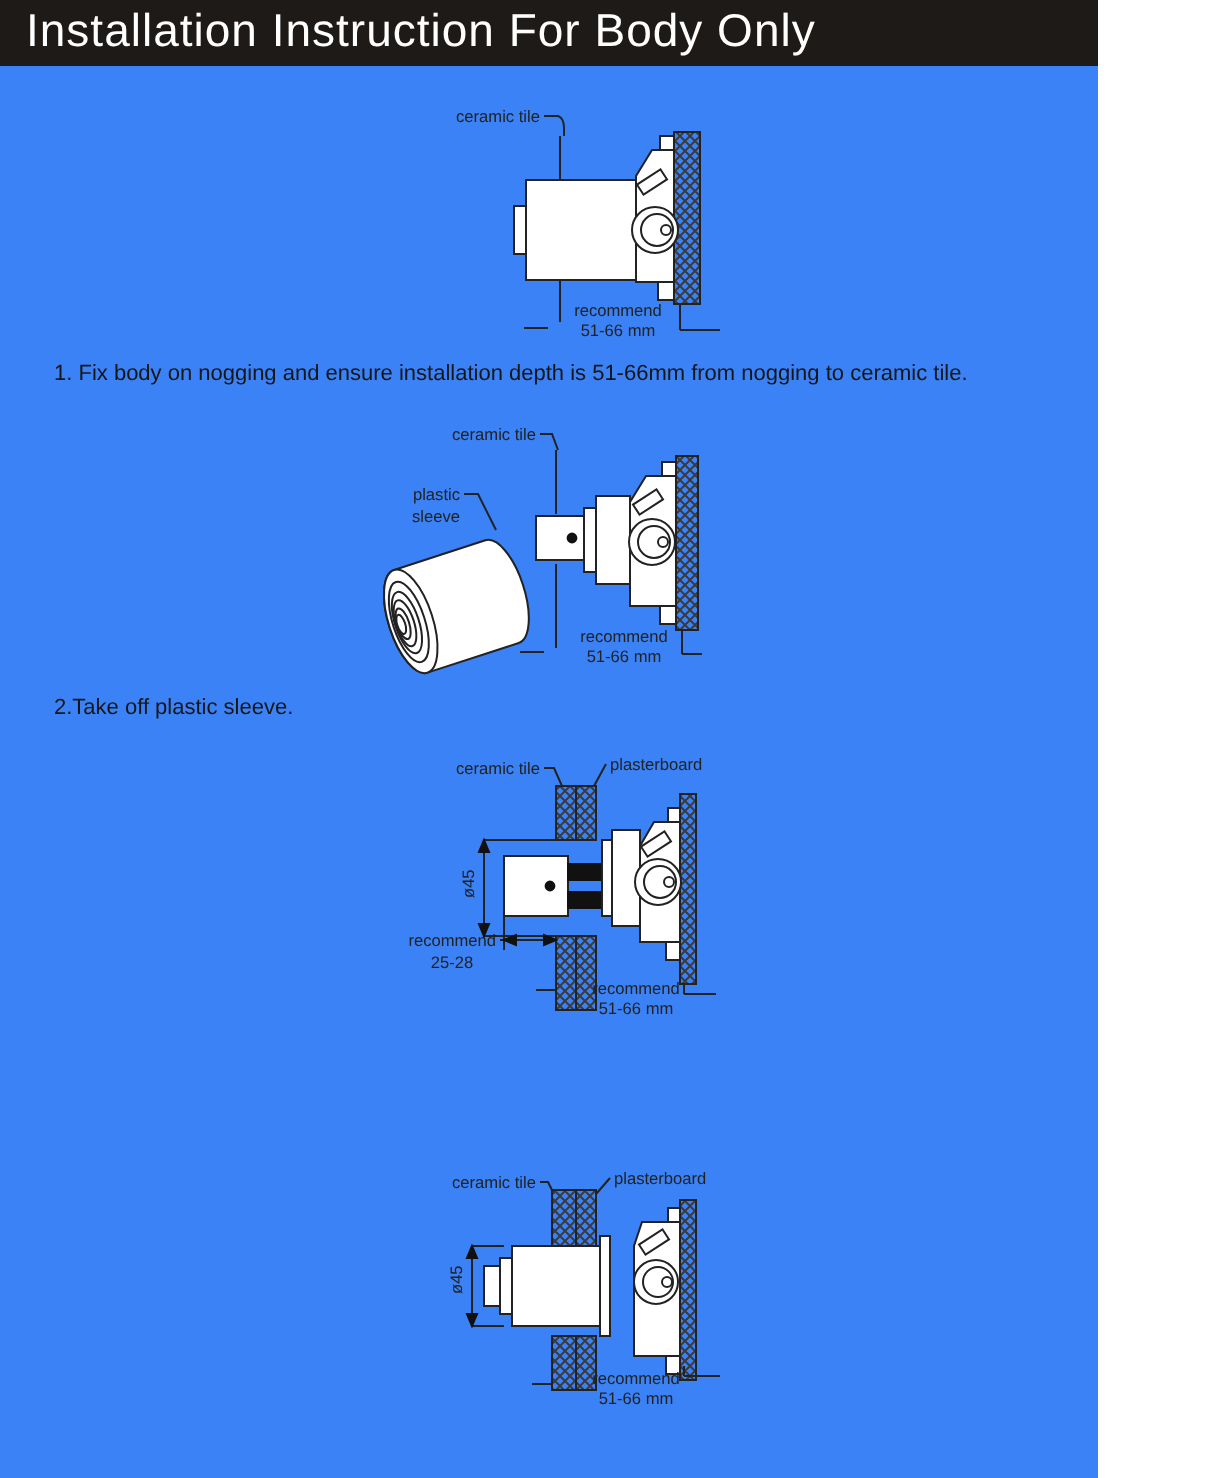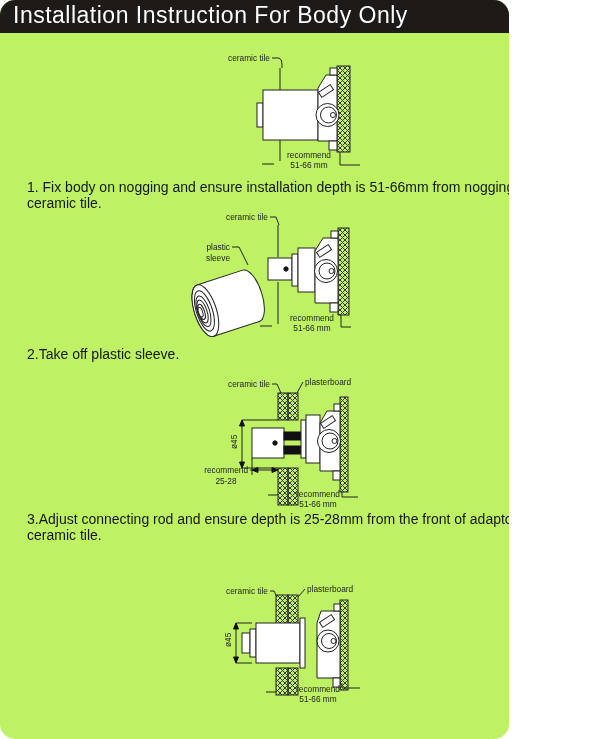--- a/index.html
+++ b/index.html
@@ -1,29 +1,29 @@
 <!DOCTYPE html>
 <html><head>
 <meta charset="utf-8">
 <style>
   html,body{margin:0;padding:0;background:#fff;}
   #page{
-    position:relative;width:509px;height:739px;background:#bef264;
-    font-family:"Liberation Sans", sans-serif;color:#1a1a1a;overflow:hidden;border-radius:15px;
+    position:relative;width:549px;height:739px;background:#3b82f6;
+    font-family:"Liberation Sans", sans-serif;color:#1a1a1a;overflow:hidden;
   }
   #title-bar{
     position:absolute;left:0;top:0;width:603px;height:33px;background:#1e1a17;
     display:flex;align-items:center;
   }
   #title-bar h1{
     margin:0;padding:0 0 2px 13px;font-size:23px;font-weight:normal;color:#fff;
     letter-spacing:0.5px;white-space:nowrap;
   }
   .step-text{
-    position:absolute;left:27px;font-size:14px;line-height:15.5px;color:#161616;
+    position:absolute;left:27px;font-size:11px;line-height:15.5px;color:#161616;
   }
   .step-text p{margin:0;}
   .diagram{position:absolute;}
   svg text{font-family:"Liberation Sans", sans-serif;font-size:8.3px;fill:#222;}
   .ln{stroke:#222;stroke-width:1;fill:none;}
   .shape{stroke:#222;stroke-width:1;fill:#ffffff;}
   .blk{fill:#111;stroke:#111;}
 </style>
 </head>
 <body>
@@ -170,21 +170,20 @@
       <polygon class="blk" points="72,97 78,94.5 78,99.5"></polygon>
       <polygon class="blk" points="98,97 92,94.5 92,99.5"></polygon>
     </g>
 
     <path class="ln" d="M88,122 H98 M162,119 V124 M162,124 H178"></path>
     <text x="138" y="124" text-anchor="middle">recommend</text>
     <text x="138" y="134" text-anchor="middle">51-66 mm</text>
   </svg>
 
   <div class="step-text" style="top:512px;width:548px">
-    <p>3.Adjust connecting rod and ensure depth is 25-28mm from the front of adaptor to ceramic tile.</p>
   </div>
 
   <svg class="diagram" style="left:190px;top:583px" width="220" height="135" viewBox="0 0 220 135">
     <defs>
       <pattern id="ch4" width="5" height="5" patternUnits="userSpaceOnUse">
         <path d="M0,5 L5,0 M0,0 L5,5" stroke="#3a3a3a" stroke-width="1"></path>
       </pattern>
     </defs>
 
     <text x="78" y="11" text-anchor="end">ceramic tile</text>

